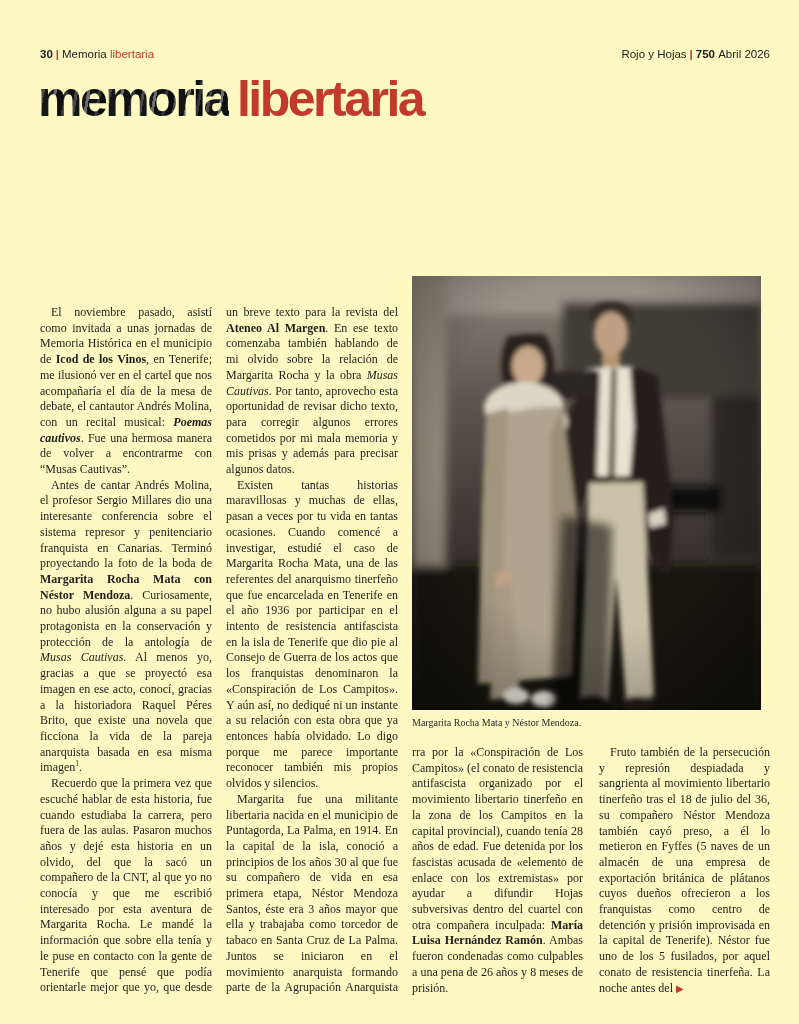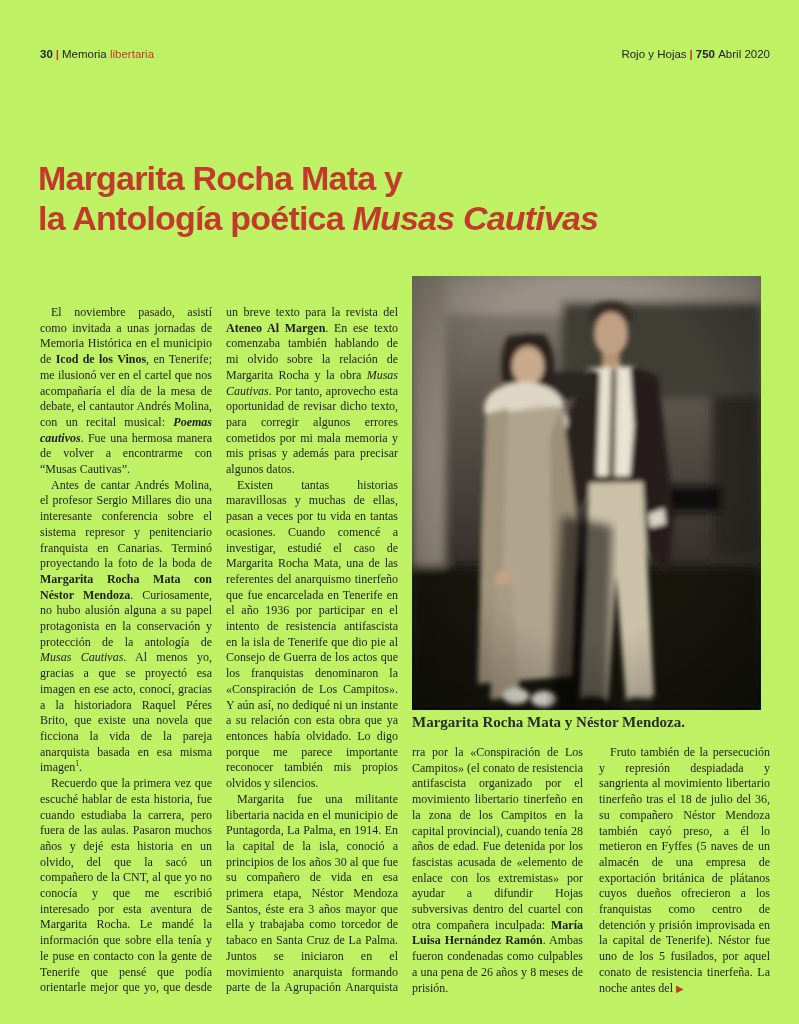--- a/index.html
+++ b/index.html
@@ -4,21 +4,21 @@
 <style>
   :root{
     --accent:#c23a2c;
     --ink:#1e1d1b;
   }
   *{margin:0;padding:0;box-sizing:border-box;}
   html,body{background:#e8e8e8;}
   .page{
     position:relative;
     width:799px;height:1024px;
-    background:#bef264;
+    background:#fef9c3;
     margin:0 auto;
     font-family:"Liberation Serif",serif;
     color:var(--ink);
     overflow:hidden;
   }
   
   .running-head{
     position:absolute;top:48px;left:40px;right:29px;
     display:flex;justify-content:space-between;
     font-family:"Liberation Sans",sans-serif;
@@ -65,44 +65,43 @@
   .cont-marker{font-size:10px;}
   
   .rightblock{width:358px;}
   .photo-frame{
     width:349px;height:434px;margin-top:8px;
     background:#555049;overflow:hidden;
   }
   .photo-frame svg{display:block;width:100%;height:100%;}
   .caption{
     margin-top:6px;
-    font-size:15px;line-height:13px;color:#2b2b2b;font-weight:bold;
+    font-size:10px;line-height:13px;color:#2b2b2b;
   }
   .subcols{display:flex;gap:16px;margin-top:16px;}
   .subcols .textcol{height:252px;}
 </style>
 </head>
 <body>
 
 <div class="page">
 
   <div class="running-head">
     <div>
       <span class="bold">30</span><span class="pipe">|</span><span>Memoria</span>&nbsp;<span class="red">libertaria</span>
     </div>
     <div>
-      <span>Rojo y Hojas</span><span class="pipe">|</span><span class="bold">750</span>&nbsp;<span>Abril 2020</span>
+      <span>Rojo y Hojas</span><span class="pipe">|</span><span class="bold">750</span>&nbsp;<span>Abril 2026</span>
     </div>
   </div>
 
-
-  <h1 class="headline">
-    <span>Margarita Rocha Mata y</span><br>
-    <span>la Antología poética </span><span class="it">Musas Cautivas</span>
-  </h1>
+  <div class="masthead">
+    <span class="textured">memoria</span><span class="redword">libertaria</span>
+  </div>
+
 
   <div class="article">
     <div class="textcol">
         <p class="indent"><span>El noviembre pasado, asistí como invitada a unas jornadas de Memoria Histórica en el municipio de </span><span style="font-weight: bold;">Icod de los Vinos</span><span>, en Tenerife; me ilusionó ver en el cartel que nos acompañaría el día de la mesa de debate, el cantautor Andrés Molina, con un recital musical: </span><span style="font-weight: bold; font-style: italic;">Poemas cautivos</span><span>. Fue una hermosa manera de volver a encontrarme con “Musas Cautivas”.</span></p>
         <p class="indent"><span>Antes de cantar Andrés Molina, el profesor Sergio Millares dio una interesante conferencia sobre el sistema represor y penitenciario franquista en Canarias. Terminó proyectando la foto de la boda de </span><span style="font-weight: bold;">Margarita Rocha Mata con Néstor Mendoza</span><span>. Curiosamente, no hubo alusión alguna a su papel protagonista en la conservación y protección de la antología de </span><span style="font-style: italic;">Musas Cautivas</span><span>. Al menos yo, gracias a que se proyectó esa imagen en ese acto, conocí, gracias a la historiadora Raquel Péres Brito, que existe una novela que ficciona la vida de la pareja anarquista basada en esa misma imagen</span><sup>1</sup><span>.</span></p>
         <p class="indent"><span>Recuerdo que la primera vez que escuché hablar de esta historia, fue cuando estudiaba la carrera, pero fuera de las aulas. Pasaron muchos años y dejé esta historia en un olvido, del que la sacó un compañero de la CNT, al que yo no conocía y que me escribió interesado por esta aventura de Margarita Rocha. Le mandé la información que sobre ella tenía y le puse en contacto con la gente de Tenerife que pensé que podía orientarle mejor que yo, que desde la península y con otras cosas por el medio, no podía dedicarle mucho más.</span></p>
       </div>
     <div class="textcol">
         <p class="noindent"><span>un breve texto para la revista del </span><span style="font-weight: bold;">Ateneo Al Margen</span><span>. En ese texto comenzaba también hablando de mi olvido sobre la relación de Margarita Rocha y la obra </span><span style="font-style: italic;">Musas Cautivas</span><span>. Por tanto, aprovecho esta oportunidad de revisar dicho texto, para corregir algunos errores cometidos por mi mala memoria y mis prisas y además para precisar algunos datos.</span></p>
         <p class="indent"><span>Existen tantas historias maravillosas y muchas de ellas, pasan a veces por tu vida en tantas ocasiones. Cuando comencé a investigar, estudié el caso de Margarita Rocha Mata, una de las referentes del anarquismo tinerfeño que fue encarcelada en Tenerife en el año 1936 por participar en el intento de resistencia antifascista en la isla de Tenerife que dio pie al Consejo de Guerra de los actos que los franquistas denominaron la «Conspiración de Los Campitos». Y aún así, no dediqué ni un instante a su relación con esta obra que ya entonces había olvidado. Lo digo porque me parece importante reconocer también mis propios olvidos y silencios.</span></p>

